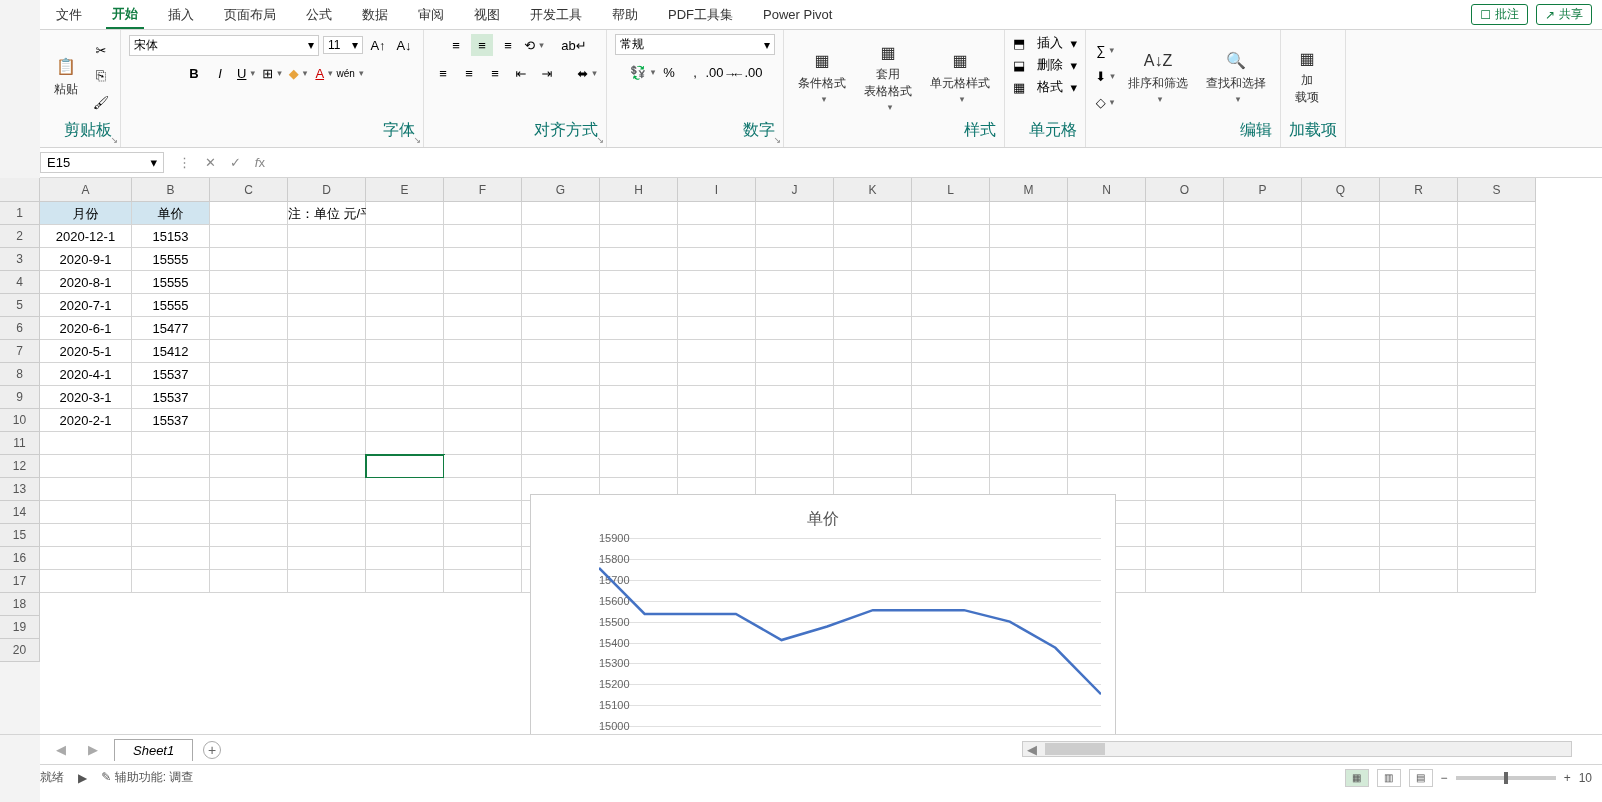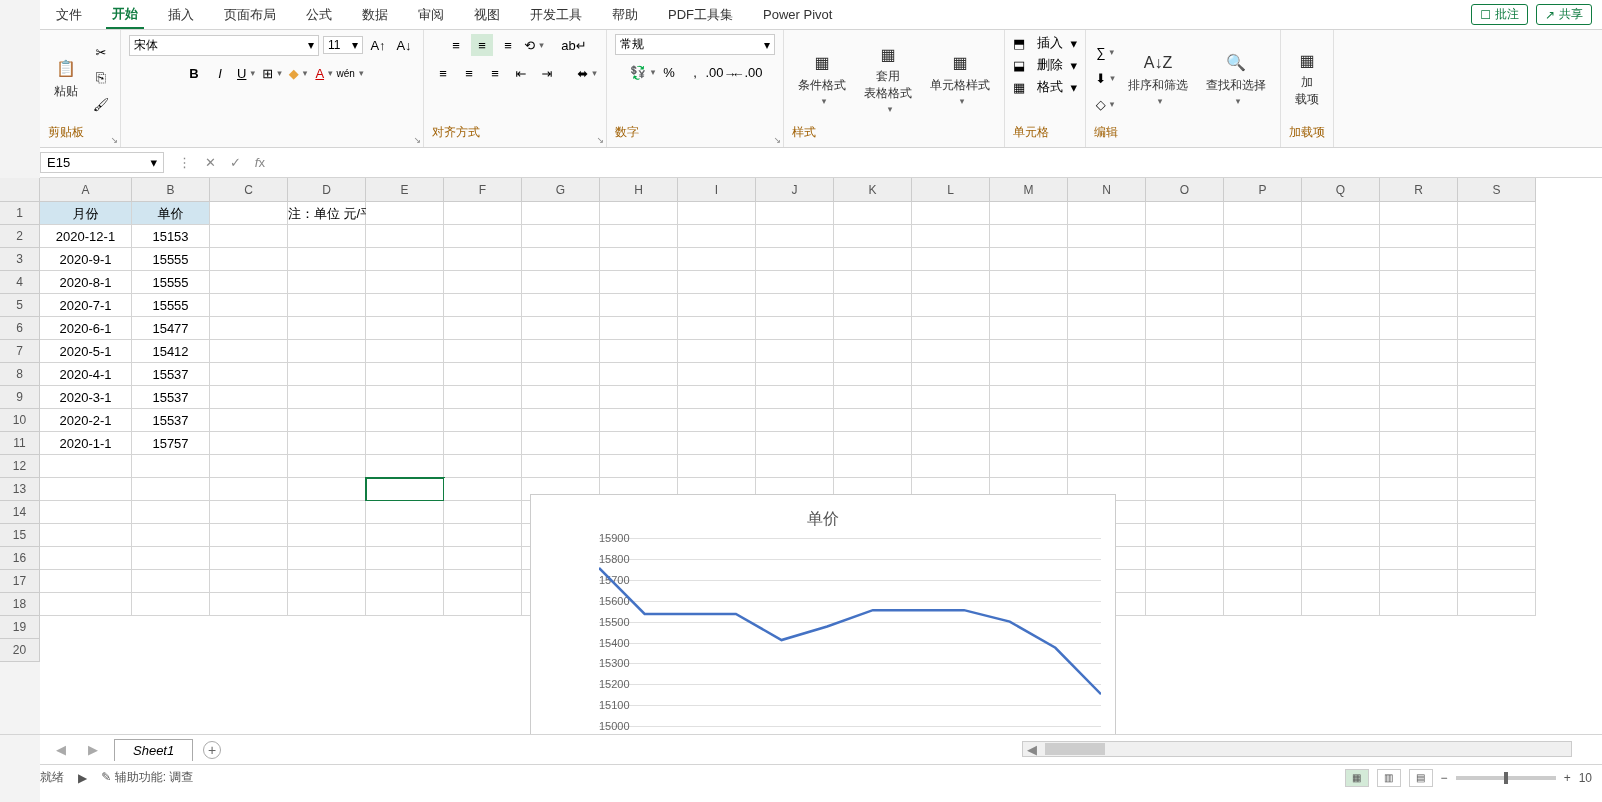--- a/index.html
+++ b/index.html
@@ -4,21 +4,21 @@
 <style>
 * { margin:0; padding:0; box-sizing:border-box; }
 body { font-family:"Microsoft YaHei","宋体",sans-serif; font-size:13px; background:#fff; overflow:hidden; width:1602px; height:802px; position:relative; }
 .menubar { display:flex; align-items:center; height:30px; padding-left:50px; gap:18px; border-bottom:1px solid #d4d4d4; }
 .menubar .tab { padding:4px 6px; cursor:pointer; color:#333; }
 .menubar .tab.active { color:#107c41; border-bottom:2px solid #107c41; font-weight:600; }
 .menubar .right { margin-left:auto; display:flex; gap:8px; padding-right:10px; }
 .menubar .right .btn { border:1px solid #107c41; color:#107c41; padding:1px 8px; border-radius:3px; font-size:12px; display:flex; align-items:center; gap:4px; }
 .ribbon { height:118px; display:flex; border-bottom:1px solid #d4d4d4; background:#fafafa; }
 .group { border-right:1px solid #e0e0e0; padding:4px 8px; display:flex; flex-direction:column; justify-content:space-between; position:relative; }
-.group-label { text-align:left; font-size:12px; color:#a16207; padding:2px 0; }
+.group-label { text-align:right; font-size:16px; color:#0f766e; padding:2px 0; }
 .group-body { flex:1; display:flex; align-items:center; gap:6px; }
 .big-btn { display:flex; flex-direction:column; align-items:center; justify-content:center; gap:2px; padding:2px 6px; font-size:12px; color:#333; }
 .icon-box { width:24px; height:24px; display:flex; align-items:center; justify-content:center; font-size:16px; }
 .col { display:flex; flex-direction:column; gap:4px; }
 .row { display:flex; align-items:center; gap:4px; }
 .combo { border:1px solid #ccc; background:#fff; padding:1px 4px; font-size:12px; display:flex; align-items:center; justify-content:space-between; }
 .drop::after { content:"▾"; font-size:9px; color:#666; margin-left:4px; }
 .sq { width:22px; height:22px; border:1px solid transparent; display:flex; align-items:center; justify-content:center; font-size:13px; }
 .namebox-row { height:30px; display:flex; align-items:center; border-bottom:1px solid #d4d4d4; }
 .namebox { width:124px; border:1px solid #ccc; margin-left:40px; padding:2px 6px; display:flex; justify-content:space-between; align-items:center; background:#fff; }
@@ -120,20 +120,21 @@
             <u>U</u>
           </span>
         <span class="sq drop">⊞</span>
         <span class="sq drop" style="color:#e8a33d">◆</span>
         <span class="sq drop" style="color:#c00">
             <u>A</u>
           </span>
         <span class="sq drop" style="font-size:10px">wén</span>
       </div>
     </div>
+    <div class="group-label">字体</div>
     <span class="dlg-launch">↘</span>
   </div>
 
   <div class="group">
     <div class="group-body col" style="gap:6px">
       <div class="row">
         <span class="sq">≡</span>
         <span class="sq" style="background:#d4ead8">≡</span>
         <span class="sq">≡</span>
         <span class="sq drop">⟲</span>
@@ -478,41 +479,20 @@
         <div class="cell" style="width: 78px;"></div>
         <div class="cell" style="width: 78px;"></div>
         <div class="cell" style="width: 78px;"></div>
         <div class="cell" style="width: 78px;"></div>
         <div class="cell" style="width: 78px;"></div>
         <div class="cell" style="width: 78px;"></div>
       </div>
       <div class="cellrow">
         <div class="cell" style="width: 92px;">2020-2-1</div>
         <div class="cell" style="width: 78px;">15537</div>
-        <div class="cell" style="width: 78px;"></div>
-        <div class="cell" style="width: 78px;"></div>
-        <div class="cell" style="width: 78px;"></div>
-        <div class="cell" style="width: 78px;"></div>
-        <div class="cell" style="width: 78px;"></div>
-        <div class="cell" style="width: 78px;"></div>
-        <div class="cell" style="width: 78px;"></div>
-        <div class="cell" style="width: 78px;"></div>
-        <div class="cell" style="width: 78px;"></div>
-        <div class="cell" style="width: 78px;"></div>
-        <div class="cell" style="width: 78px;"></div>
-        <div class="cell" style="width: 78px;"></div>
-        <div class="cell" style="width: 78px;"></div>
-        <div class="cell" style="width: 78px;"></div>
-        <div class="cell" style="width: 78px;"></div>
-        <div class="cell" style="width: 78px;"></div>
-        <div class="cell" style="width: 78px;"></div>
-      </div>
-      <div class="cellrow">
-        <div class="cell" style="width: 92px;">2020-1-1</div>
-        <div class="cell" style="width: 78px;">15757</div>
         <div class="cell" style="width: 78px;"></div>
         <div class="cell" style="width: 78px;"></div>
         <div class="cell" style="width: 78px;"></div>
         <div class="cell" style="width: 78px;"></div>
         <div class="cell" style="width: 78px;"></div>
         <div class="cell" style="width: 78px;"></div>
         <div class="cell" style="width: 78px;"></div>
         <div class="cell" style="width: 78px;"></div>
         <div class="cell" style="width: 78px;"></div>
         <div class="cell" style="width: 78px;"></div>

